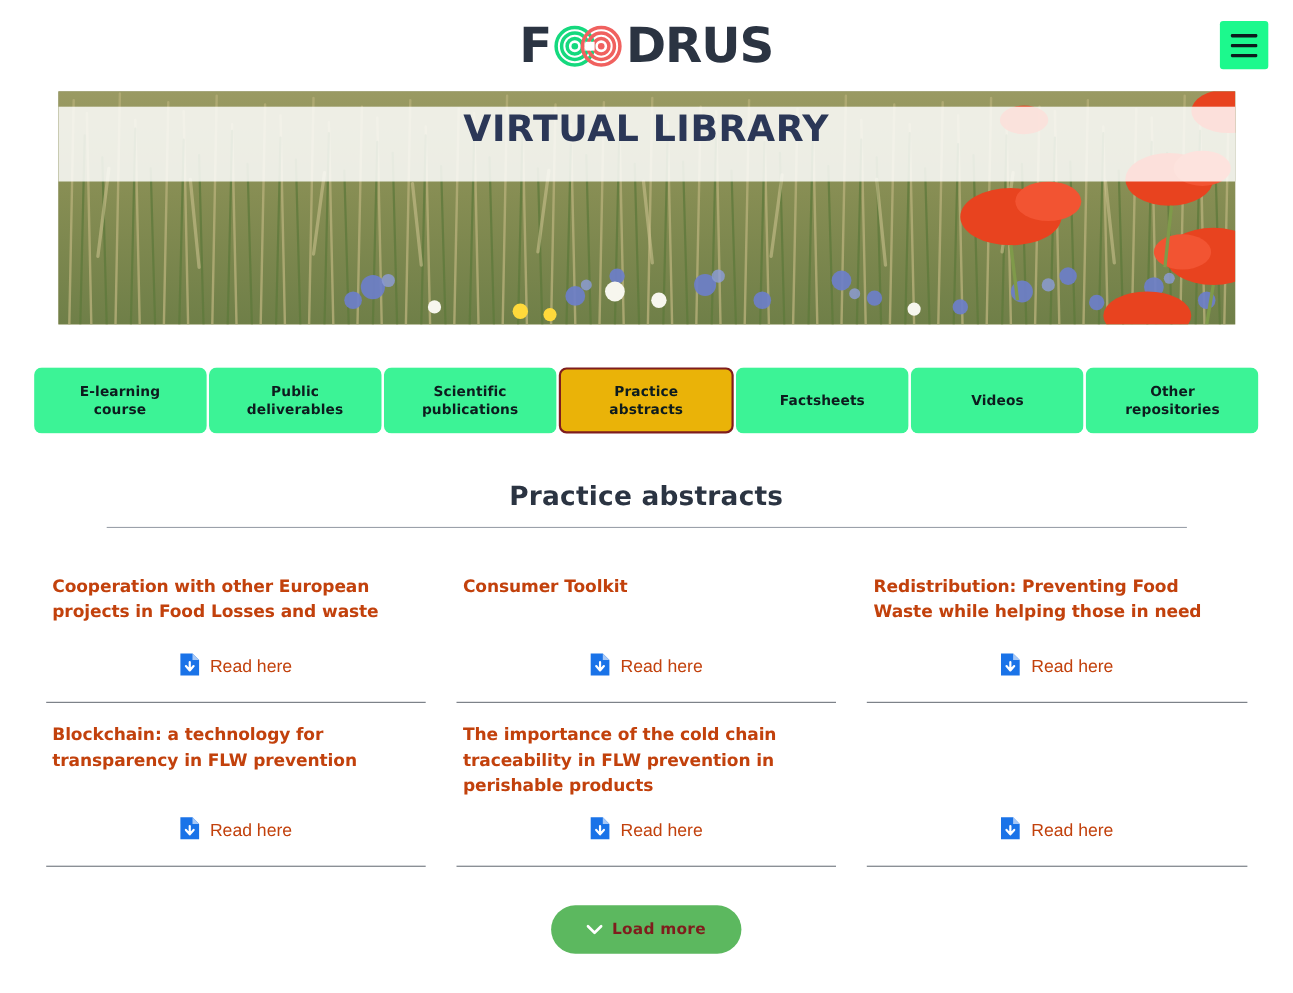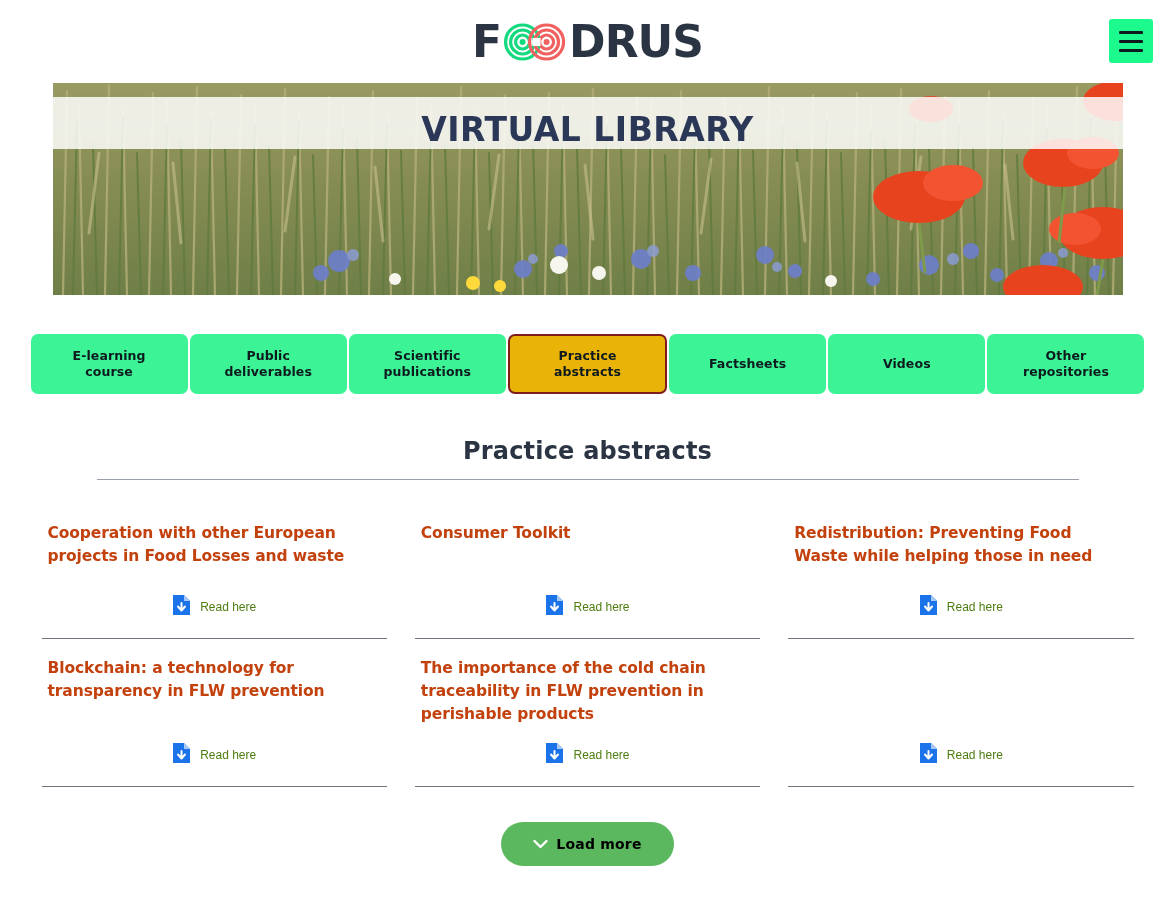--- a/index.html
+++ b/index.html
@@ -88,24 +88,24 @@
   }
   .hero-photo {
     position: absolute;
     inset: 0;
   }
   .hero-band {
     position: absolute;
     left: 0;
     right: 0;
     top: 14px;
-    height: 52px;
+    height: 68px;
     background: rgba(255,255,255,0.84);
     display: flex;
-    align-items: flex-end;
+    align-items: flex-start;
     justify-content: center;
   }
   .hero-title {
     font-family: "DejaVu Sans", sans-serif;
     font-weight: bold;
     font-size: 33px;
     letter-spacing: 0.5px;
     color: #2b3757;
   }
 
@@ -196,22 +196,22 @@
   .card-link {
     display: inline-flex;
     align-items: center;
     gap: 9px;
     text-decoration: none;
     cursor: pointer;
   }
   .file-icon { display: block; }
   .card-link-label {
     font-family: "Liberation Sans", sans-serif;
-    font-size: 12px;
-    color: #4d7c0f;
+    font-size: 16px;
+    color: #c2410c;
     line-height: 20px;
     text-align: center;
   }
 
   
   .loadmore-wrap {
     display: flex;
     justify-content: center;
     margin-top: 35px;
   }
@@ -224,21 +224,21 @@
     padding: 0 32px;
     border: none;
     border-radius: 22px;
     background: #5cb85f;
     cursor: pointer;
   }
   .loadmore-label {
     font-family: "DejaVu Sans", sans-serif;
     font-weight: bold;
     font-size: 14px;
-    color: #000000;
+    color: #7f1d1d;
     letter-spacing: 0.2px;
   }
 </style>
 </head>
 <body>
 
 <div class="page">
 
   <div class="header">
 

